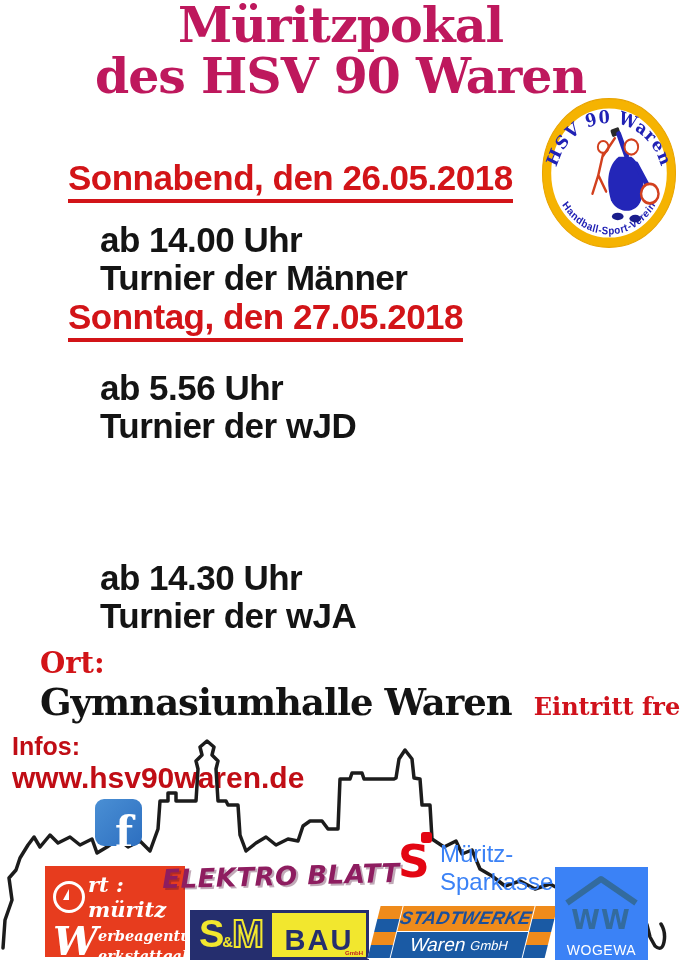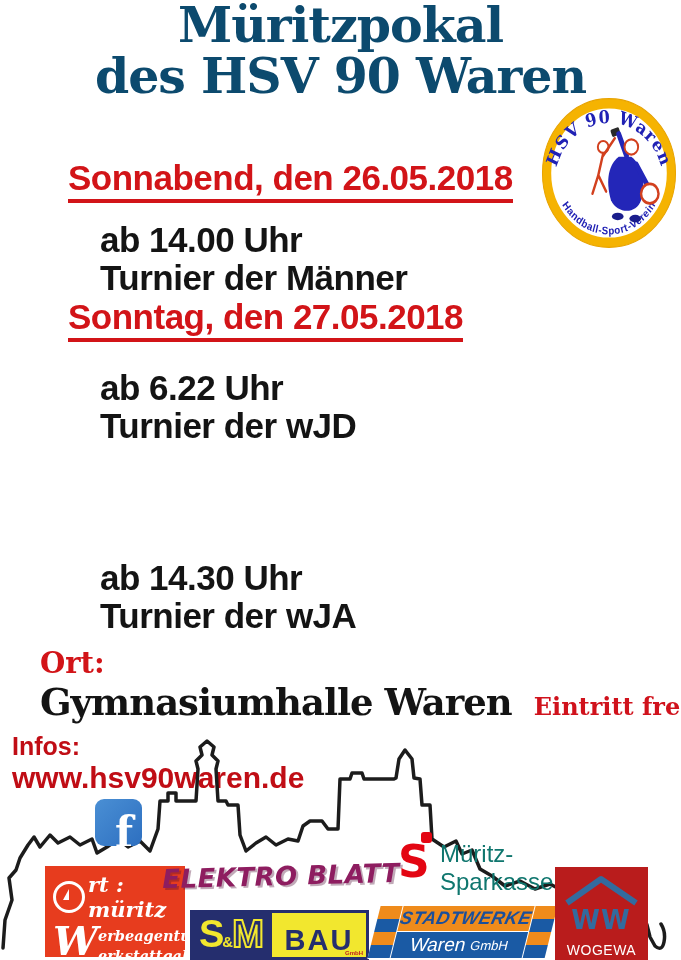--- a/index.html
+++ b/index.html
@@ -5,21 +5,21 @@
   html,body{margin:0;padding:0;background:#888;}
   .poster{
     position:relative;width:681px;height:960px;margin:0 auto;
     background:#ffffff;overflow:hidden;
     font-family:"Liberation Sans",sans-serif;
   }
   
   .title{
     position:absolute;top:0;left:0;right:0;text-align:center;
     font-family:"DejaVu Serif",serif;font-weight:bold;
-    color:#0c4a6e;font-size:49px;line-height:1.04;letter-spacing:-1px;
+    color:#be185d;font-size:49px;line-height:1.04;letter-spacing:-1px;
   }
   
   .club-logo{position:absolute;top:97px;right:4px;width:136px;height:152px;}
   
   .sched-head{
     position:absolute;left:68px;
     font-size:35px;font-weight:bold;color:#d21418;letter-spacing:-0.5px;
   }
   .sched-head span{display:inline-block;border-bottom:4px solid #d21418;padding-bottom:1px;}
   .sched-item{
@@ -97,42 +97,42 @@
   .smbau-gmbh{position:absolute;right:3px;bottom:1px;color:#c02020;font-size:6px;font-weight:bold;}
   .spk{position:absolute;left:398px;top:830px;width:170px;height:72px;display:flex;align-items:flex-start;}
   .spk-icon{position:relative;width:36px;height:52px;margin-top:2px;}
   .spk-icon .spk-s{
     position:absolute;left:0;bottom:0;color:#e30613;
     font-size:44px;font-weight:900;line-height:1;font-family:"DejaVu Sans",sans-serif;
   }
   .spk-icon .spk-dot{
     position:absolute;right:2px;top:0;width:11px;height:11px;border-radius:3px;background:#e30613;
   }
-  .spk-text{color:#0f766e;font-size:24px;font-weight:normal;line-height:1.15;margin-left:6px;margin-top:10px;}
+  .spk-text{color:#3b82f6;font-size:24px;font-weight:normal;line-height:1.15;margin-left:6px;margin-top:10px;}
   .stw{position:absolute;left:374px;top:906px;width:172px;height:53px;}
   .stw-skew{
     position:absolute;inset:0;transform:skewX(-14deg);
     display:grid;grid-template-columns:22px 1fr 22px;grid-template-rows:25px 26px;gap:1px;
     background:#fff;
   }
   .stw-stripe{
     grid-row:1 / span 2;
     background:linear-gradient(180deg,#ef8b1b 0 25%,#1a5aa4 25% 50%,#ef8b1b 50% 75%,#1a5aa4 75% 100%);
   }
   .stw-top{
     grid-column:2;grid-row:1;background:#ef8b1b;display:flex;align-items:center;justify-content:center;
     color:#1a4f9c;font-weight:900;font-style:italic;font-size:18px;letter-spacing:0.5px;
   }
   .stw-bottom{
     grid-column:2;grid-row:2;background:#1a5aa4;display:flex;align-items:center;justify-content:center;
     color:#fff;font-size:19px;gap:5px;
   }
   .stw-bottom .suffix{font-size:13px;}
   .wogewa{
-    position:absolute;left:555px;top:867px;width:93px;height:93px;background:#b91c1c;
+    position:absolute;left:555px;top:867px;width:93px;height:93px;background:#3b82f6;
     display:flex;flex-direction:column;align-items:center;justify-content:flex-end;box-sizing:border-box;padding-bottom:2px;
   }
   .wogewa svg{position:absolute;top:6px;left:8px;}
   .wogewa-label{color:#fff;font-weight:normal;font-size:14px;letter-spacing:0.5px;}
 </style>
 </head>
 <body>
 
 <div class="poster">
 
@@ -174,21 +174,21 @@
   </div>
   <div class="sched-item" id="item-sat">
     <div>ab 14.00 Uhr</div>
     <div>Turnier der Männer</div>
   </div>
 
   <div class="sched-head" id="head-sun">
     <span>Sonntag, den 27.05.2018</span>
   </div>
   <div class="sched-item" id="item-sun1">
-    <div>ab 6.22 Uhr</div>
+    <div>ab 5.56 Uhr</div>
     <div>Turnier der wJD</div>
   </div>
   <div class="sched-item" id="item-sun2">
   </div>
   <div class="sched-item" id="item-sun3">
     <div>ab 14.30 Uhr</div>
     <div>Turnier der wJA</div>
   </div>
 
   <div class="ort">

